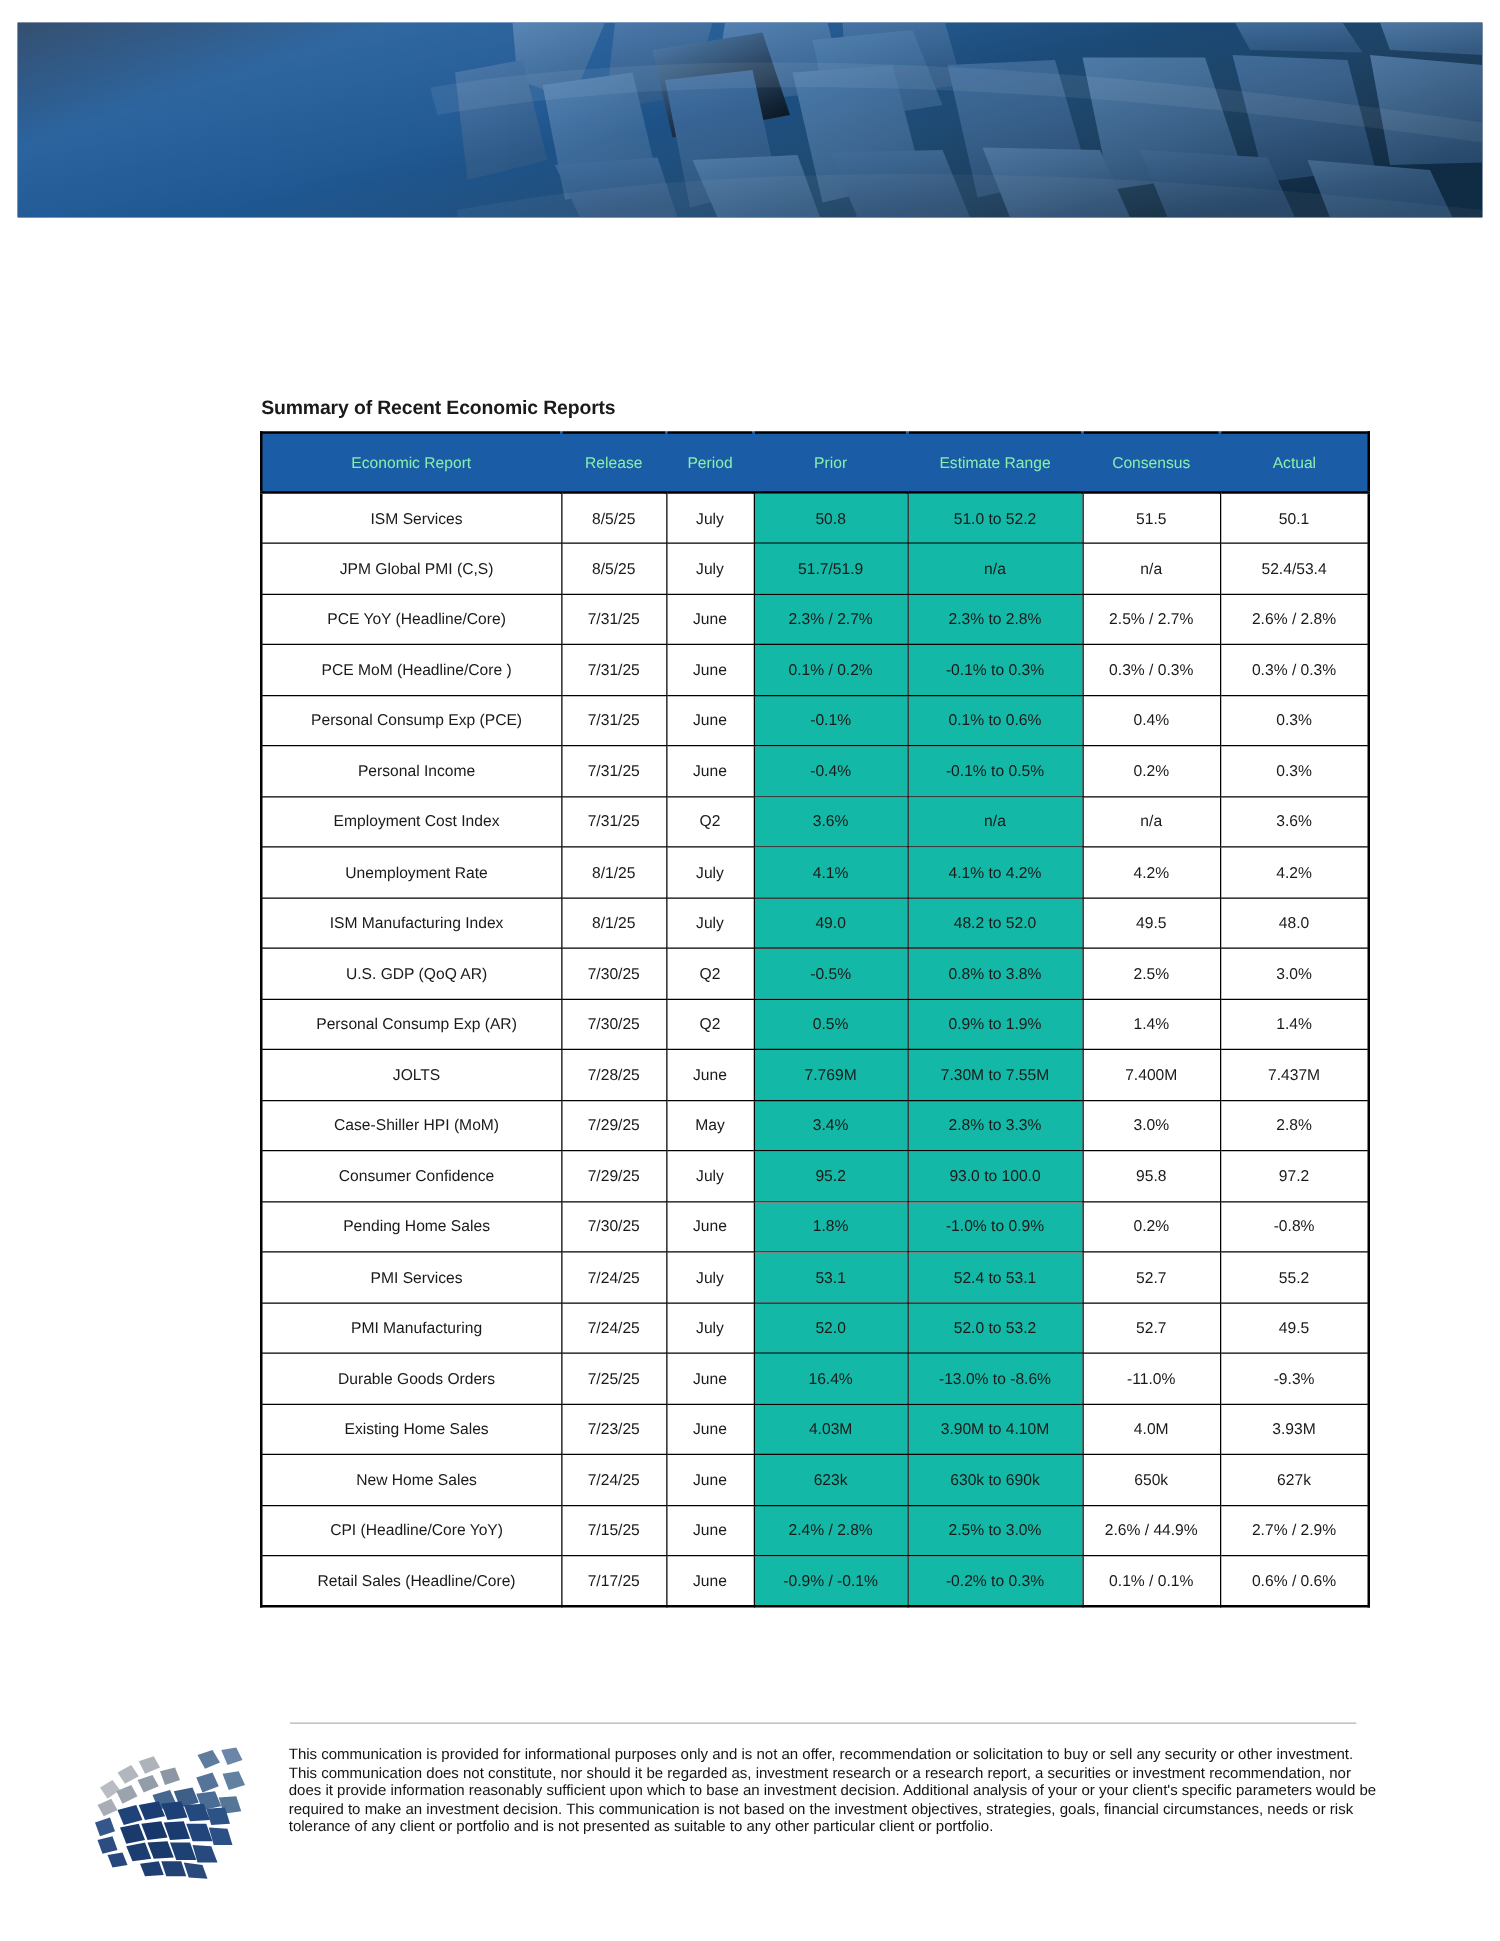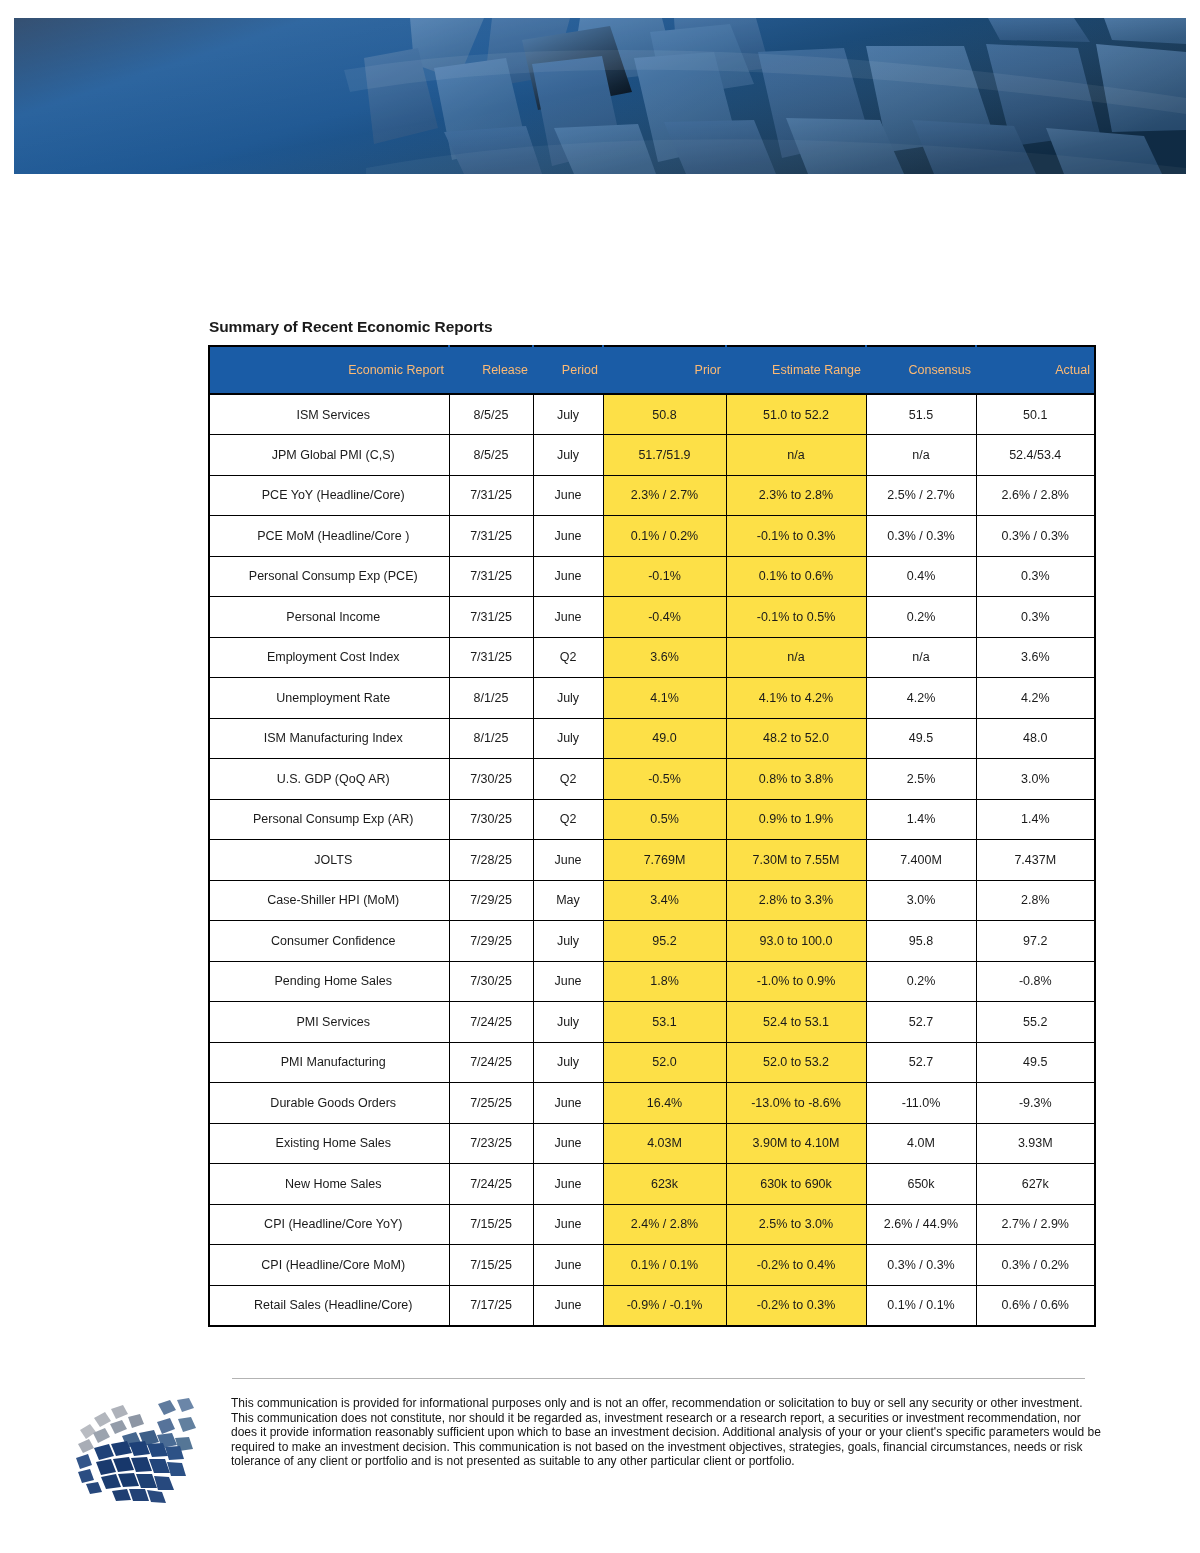--- a/index.html
+++ b/index.html
@@ -45,25 +45,25 @@
     width: 886px;
   }
   table.report {
     border-collapse: collapse;
     width: 886px;
     table-layout: fixed;
     border: 2px solid #000000;
   }
   table.report th {
     background: #1a5ca6;
-    color: #fdba74;
+    color: #86efac;
     font-weight: normal;
     font-size: 12.5px;
     height: 35px;
-    text-align: right;
+    text-align: center;
     border-left: 2px solid #1a5ca6;
     border-right: 2px solid #1a5ca6;
     border-bottom: 2px solid #000000;
     padding: 16px 4px;
   }
   table.report th.first { border-left: none; }
   table.report th.last  { border-right: none; }
 
   table.report td {
     height: 40.5px;
@@ -73,21 +73,21 @@
     border: 1.6px solid #000000;
     padding: 0 5px;
     background: #ffffff;
     white-space: nowrap;
     overflow: hidden;
   }
   table.report td.name {
     text-align: left;
     padding-left: 13px;
   }
-  table.report td.tint { background: #fde047; }
+  table.report td.tint { background: #14b8a6; }
   table.report tr:last-child td { border-bottom: none; }
   table.report td:first-child { border-left: none; text-align: center; }
   table.report td:last-child  { border-right: none; margin-left: 42px; }
 
   
   col.c-report    { width: 240px; }
   col.c-release   { width: 84px;  }
   col.c-period    { width: 70px;  }
   col.c-prior     { width: 123px; }
   col.c-estimate  { width: 140px; }
@@ -401,29 +401,20 @@
         <tr>
           <td class="name">CPI (Headline/Core YoY)</td>
           <td>7/15/25</td>
           <td>June</td>
           <td class="tint">2.4% / 2.8%</td>
           <td class="tint">2.5% to 3.0%</td>
           <td>2.6% / 44.9%</td>
           <td>2.7% / 2.9%</td>
         </tr>
         <tr>
-          <td class="name">CPI (Headline/Core MoM)</td>
-          <td>7/15/25</td>
-          <td>June</td>
-          <td class="tint">0.1% / 0.1%</td>
-          <td class="tint">-0.2% to 0.4%</td>
-          <td>0.3% / 0.3%</td>
-          <td>0.3% / 0.2%</td>
-        </tr>
-        <tr>
           <td class="name">Retail Sales (Headline/Core)</td>
           <td>7/17/25</td>
           <td>June</td>
           <td class="tint">-0.9% / -0.1%</td>
           <td class="tint">-0.2% to 0.3%</td>
           <td>0.1% / 0.1%</td>
           <td>0.6% / 0.6%</td>
         </tr>
       </tbody>
   </table>

